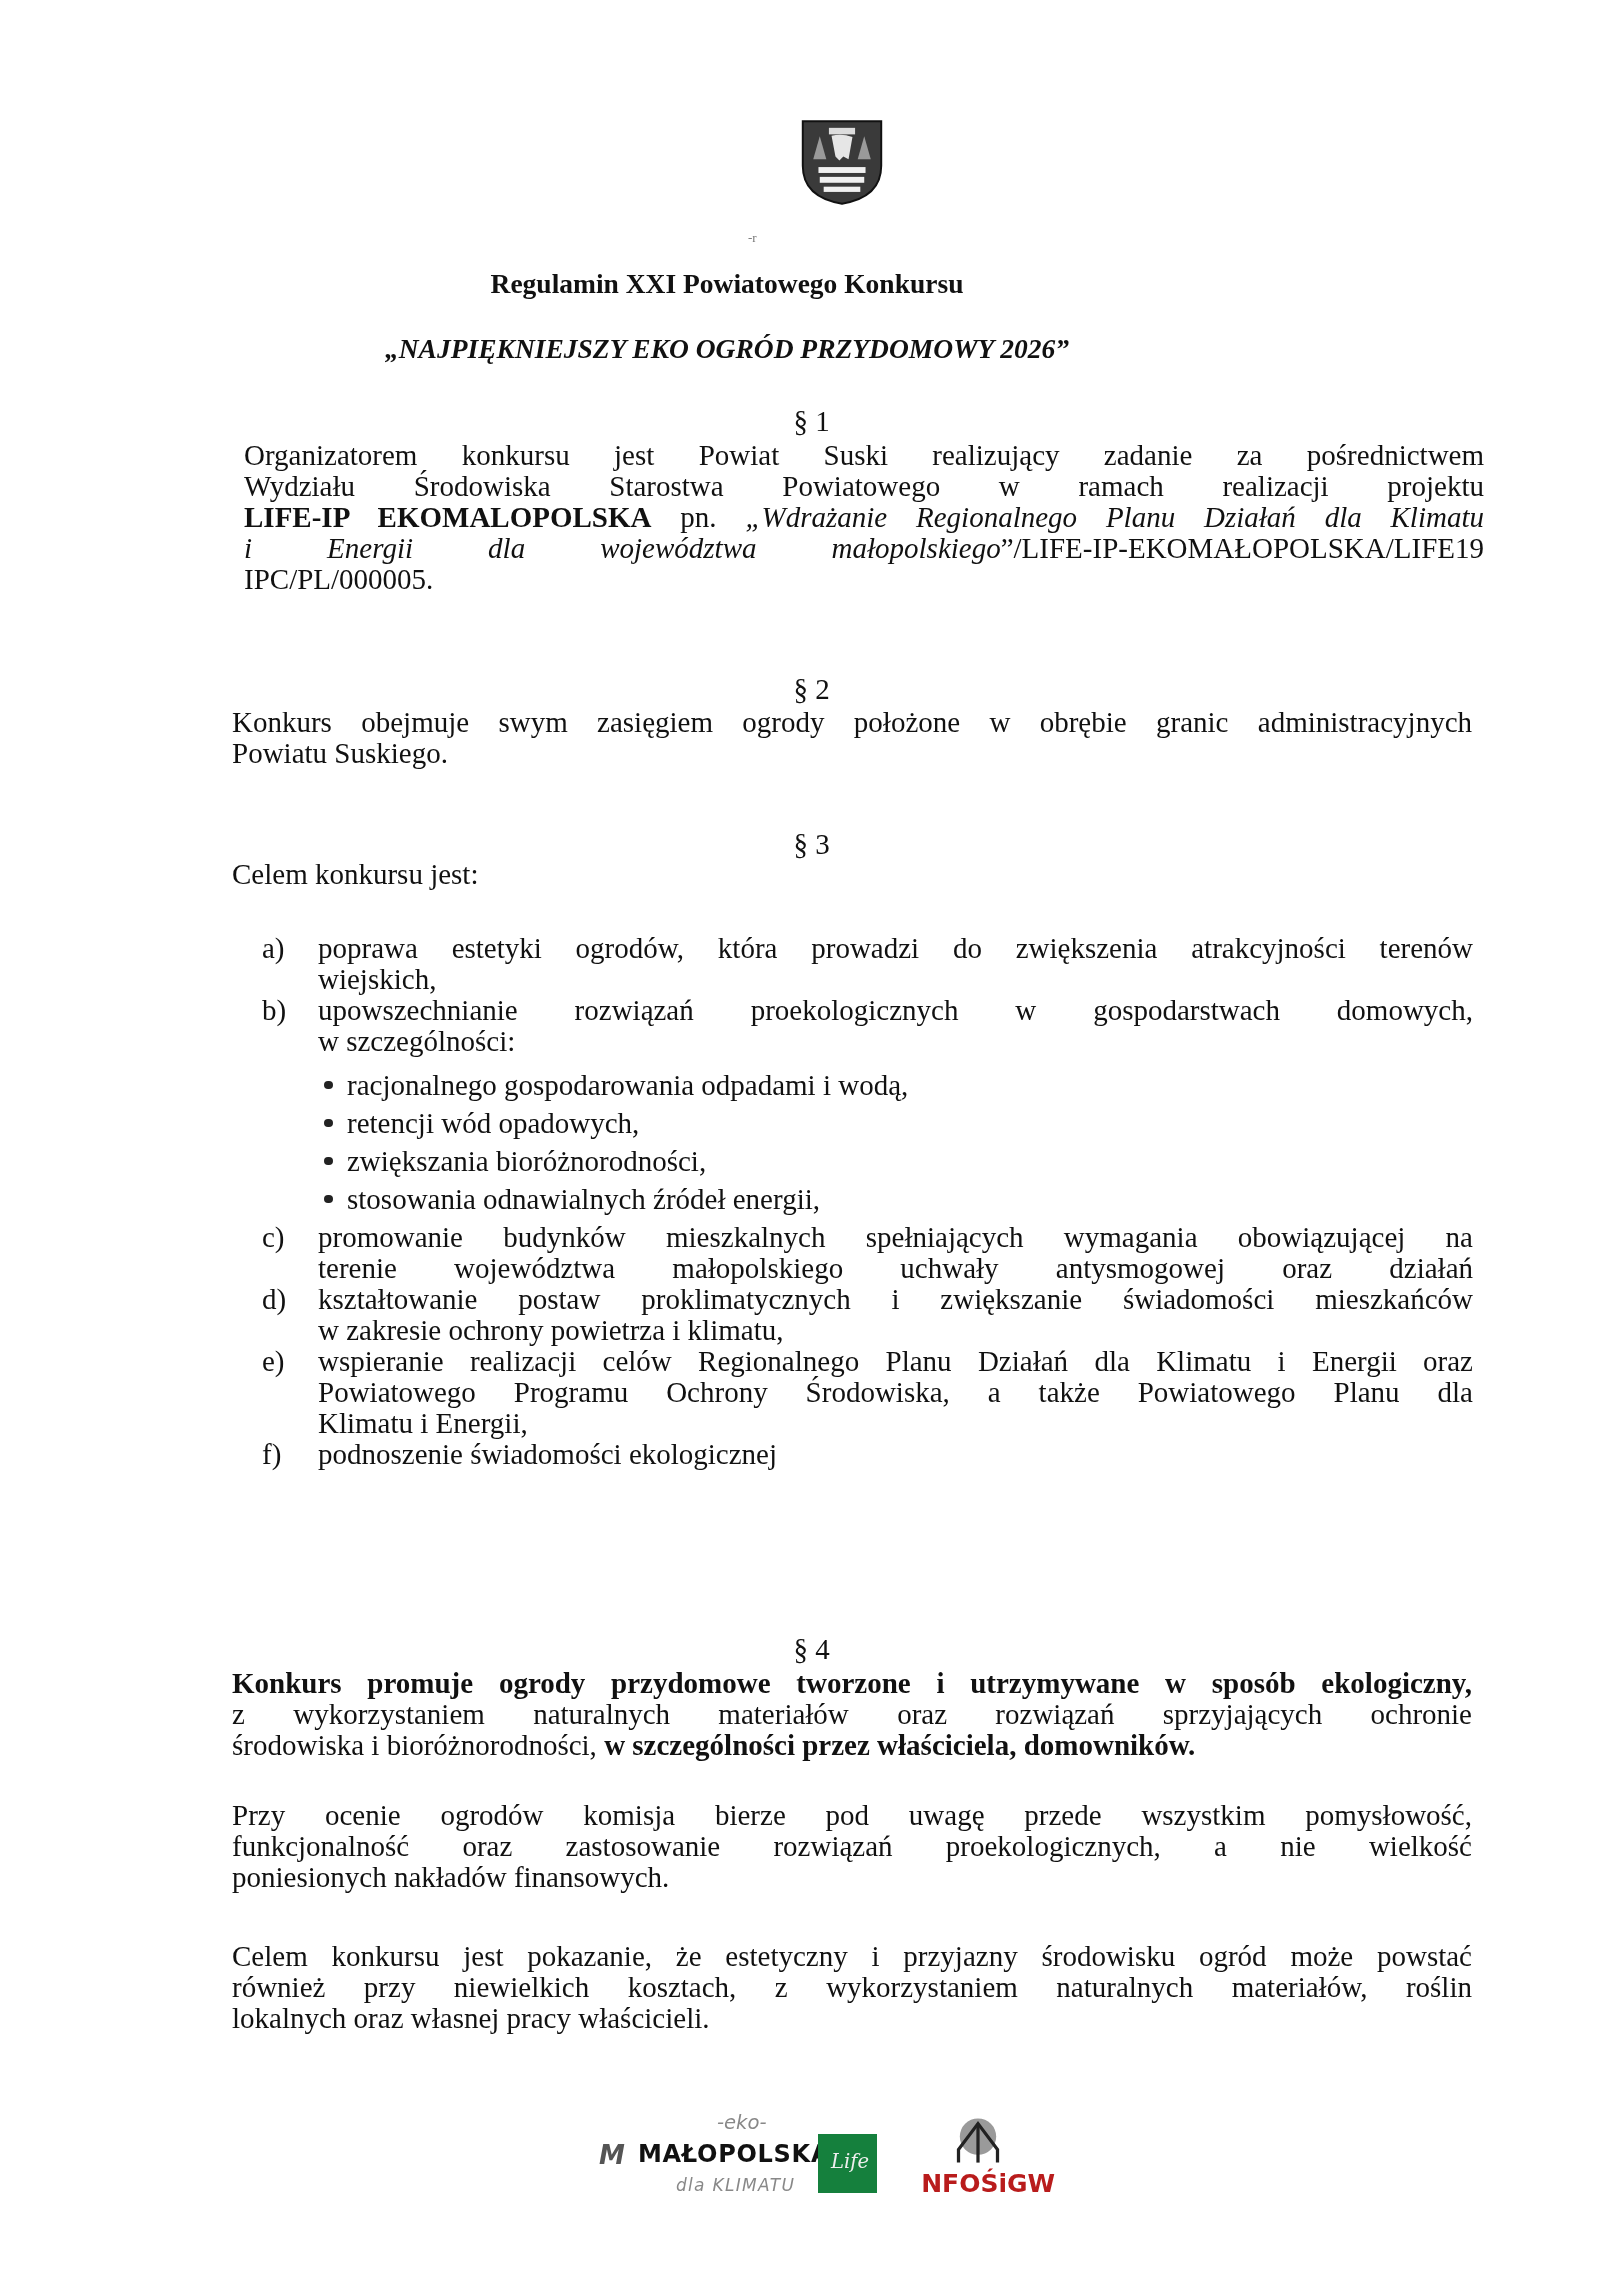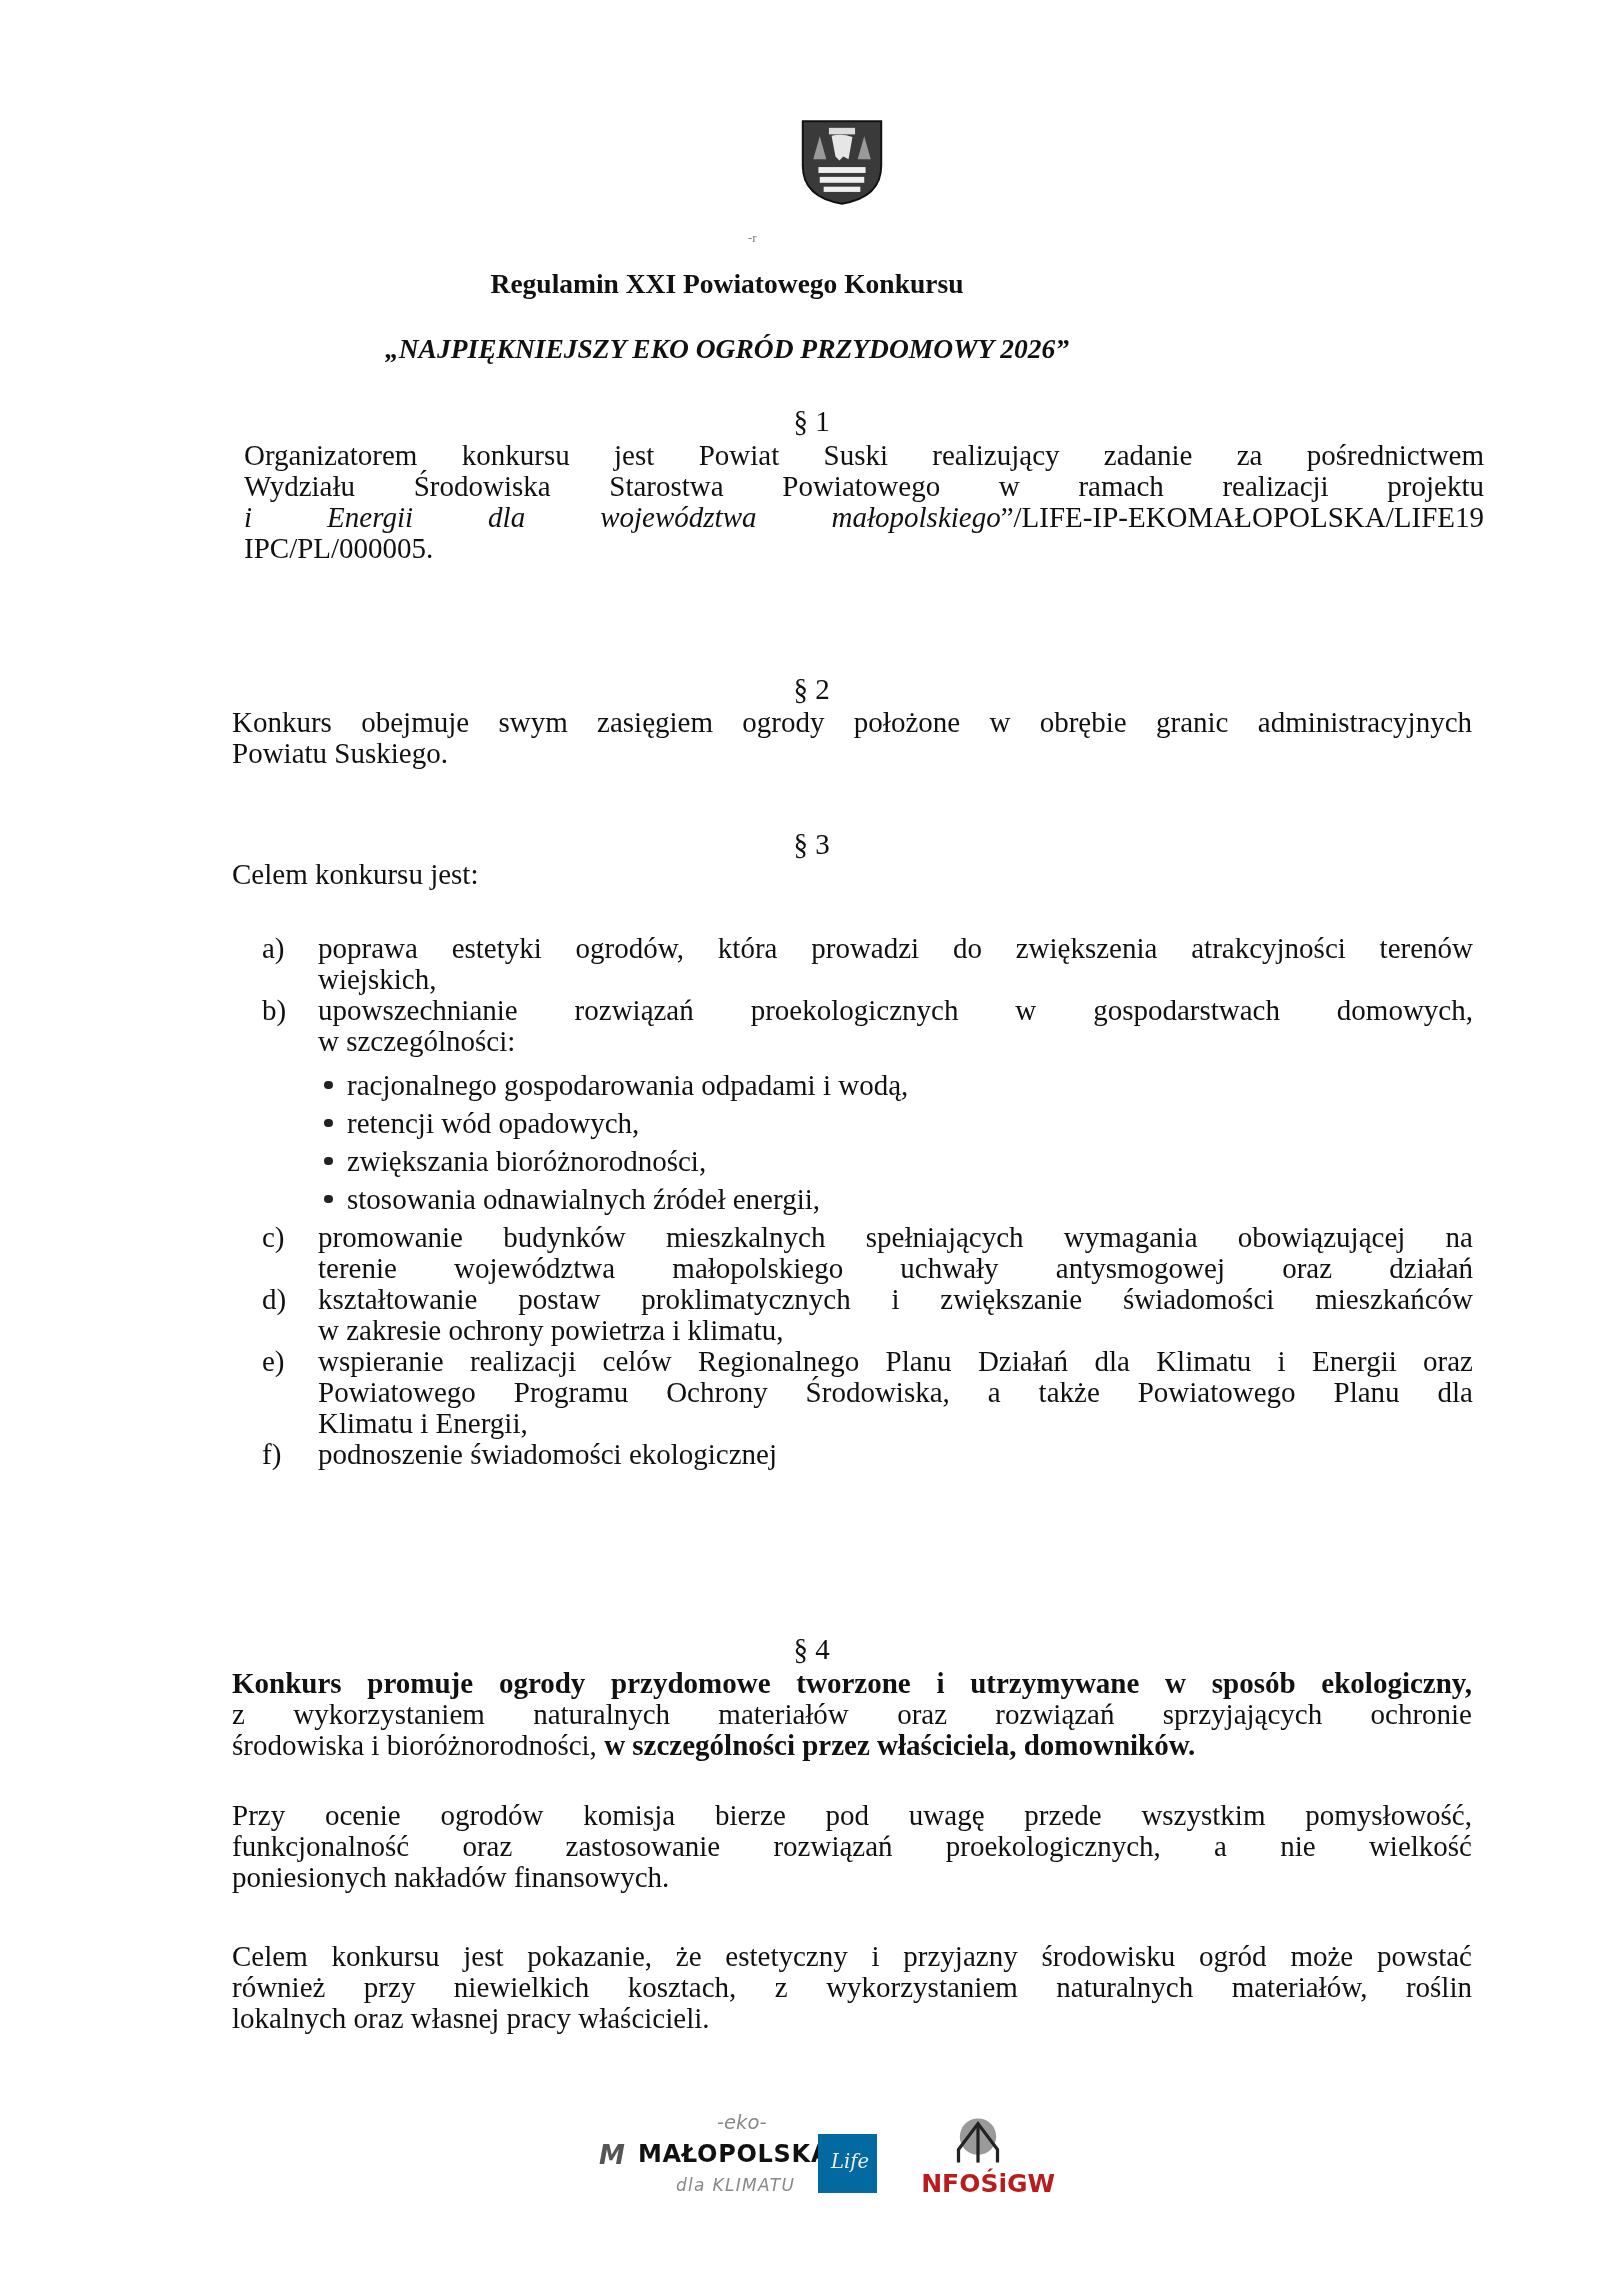--- a/index.html
+++ b/index.html
@@ -46,21 +46,21 @@
   .bullets { margin: 9.2px 0 3.9px 0; }
   .bul { position: relative; padding-left: 85px; height: 38px; line-height: 38px; }
   .bul .dot { position: absolute; left: 62px; top: 14.4px; width: 8.5px; height: 8.5px; border-radius: 50%; background: #222; }
 
   .logos { position: absolute; top: 2104px; left: 0; width: 1399px; height: 105px; }
   .logo-malopolska { position: absolute; left: 599px; top: 6.5px; width: 216px; height: 98px; font-family: "DejaVu Sans", sans-serif; }
   .logo-malopolska .eko { position: absolute; left: 118px; top: 0; font-size: 19.6px; color: #888; font-style: italic; }
   .logo-malopolska .main { position: absolute; left: 39px; top: 29.5px; font-size: 24px; font-weight: bold; letter-spacing: 0.7px; color: #111; }
   .logo-malopolska .msym { position: absolute; left: 0; top: 29px; font-size: 26px; font-weight: bold; color: #555; font-style: italic; }
   .logo-malopolska .sub { position: absolute; left: 77px; top: 64px; font-size: 17px; color: #888; font-style: italic; letter-spacing: 1.3px; }
-  .logo-life { position: absolute; left: 818px; top: 29.5px; width: 59px; height: 59px; background: #0369a1; }
+  .logo-life { position: absolute; left: 818px; top: 29.5px; width: 59px; height: 59px; background: #15803d; }
   .logo-life .ltxt { position: absolute; left: 13px; top: 16.4px; font-style: italic; color: #eee; font-size: 19.6px; font-family: "DejaVu Serif", serif; }
   .logo-nfos { position: absolute; left: 916px; top: 13px; width: 124px; height: 92px; font-family: "DejaVu Sans", sans-serif; }
   .logo-nfos .sym { position: absolute; left: 36px; top: 0; width: 52px; height: 47px; }
   .logo-nfos .ntxt { position: absolute; left: 5.2px; top: 52px; font-size: 25px; font-weight: bold; color: #b91c1c; }
 </style>
 </head>
 <body>
 
 <div class="page">
 
@@ -76,20 +76,21 @@
   </svg>
   <div class="mark">-r</div>
 
   <div class="title title1">Regulamin XXI Powiatowego Konkursu</div>
   <div class="title title2">„NAJPIĘKNIEJSZY EKO OGRÓD PRZYDOMOWY 2026”</div>
 
   <div class="section-mark" style="top:405px;">§ 1</div>
   <div class="block" style="top:440px;margin-left:12px;">
     <span class="line">Organizatorem konkursu jest Powiat Suski realizujący zadanie za pośrednictwem</span>
     <span class="line">Wydziału Środowiska Starostwa Powiatowego w ramach realizacji projektu</span>
+    <span class="line"><b>LIFE-IP EKOMALOPOLSKA</b><span> pn. </span><i>„Wdrażanie Regionalnego Planu Działań dla Klimatu</i></span>
     <span class="line"><i>i Energii dla województwa małopolskiego</i><span>”/LIFE-IP-EKOMAŁOPOLSKA/LIFE19</span></span>
     <span class="line last">IPC/PL/000005.</span>
   </div>
 
   <div class="section-mark" style="top:673px;">§ 2</div>
   <div class="block" style="top:707px;">
     <span class="line">Konkurs obejmuje swym zasięgiem ogrody położone w obrębie granic administracyjnych</span>
     <span class="line last">Powiatu Suskiego.</span>
   </div>
 

